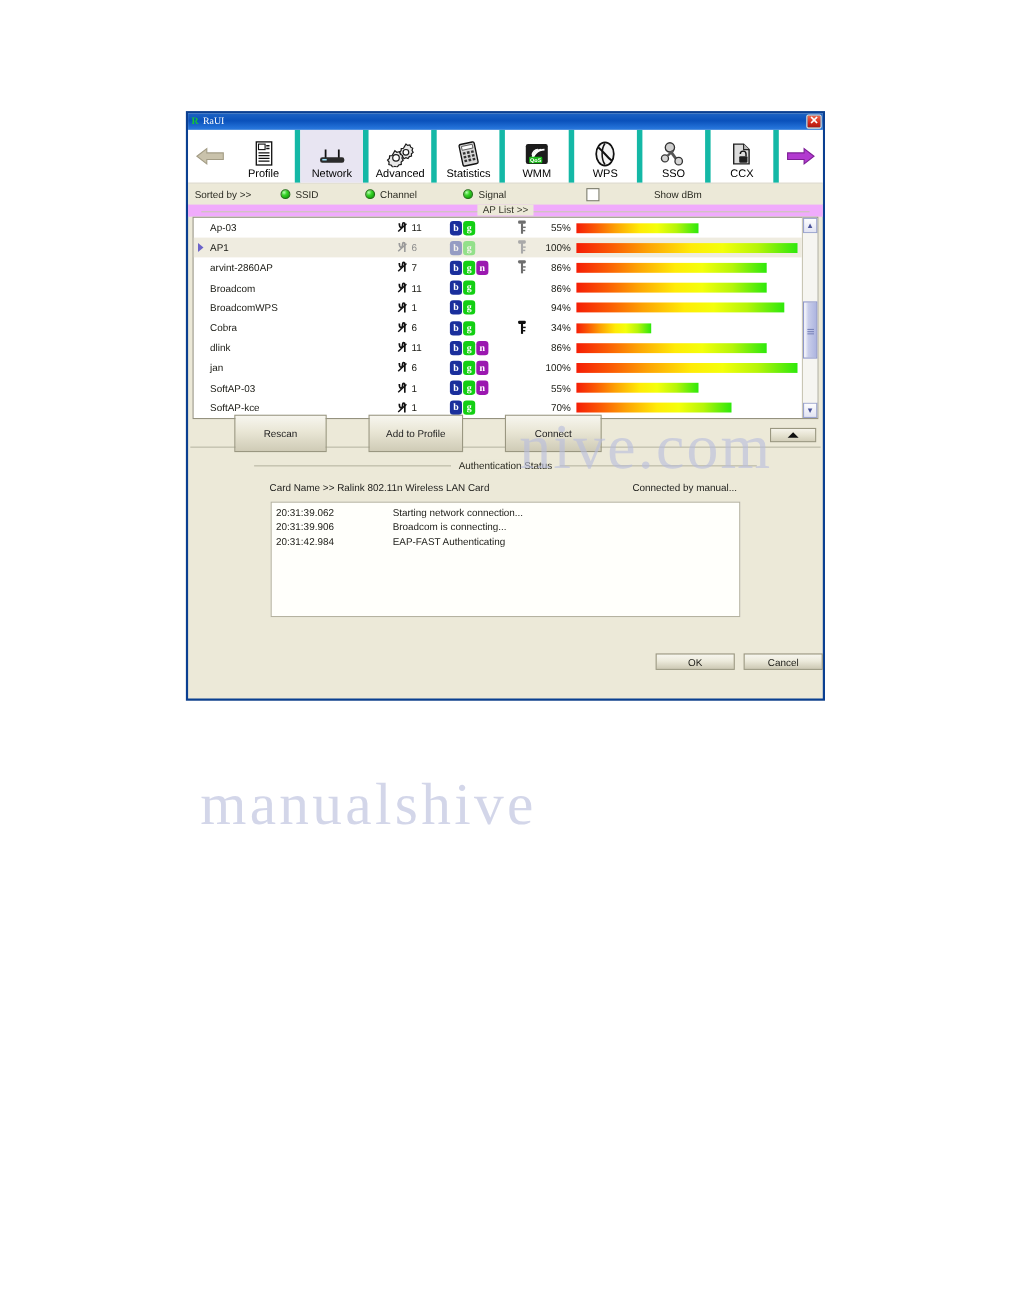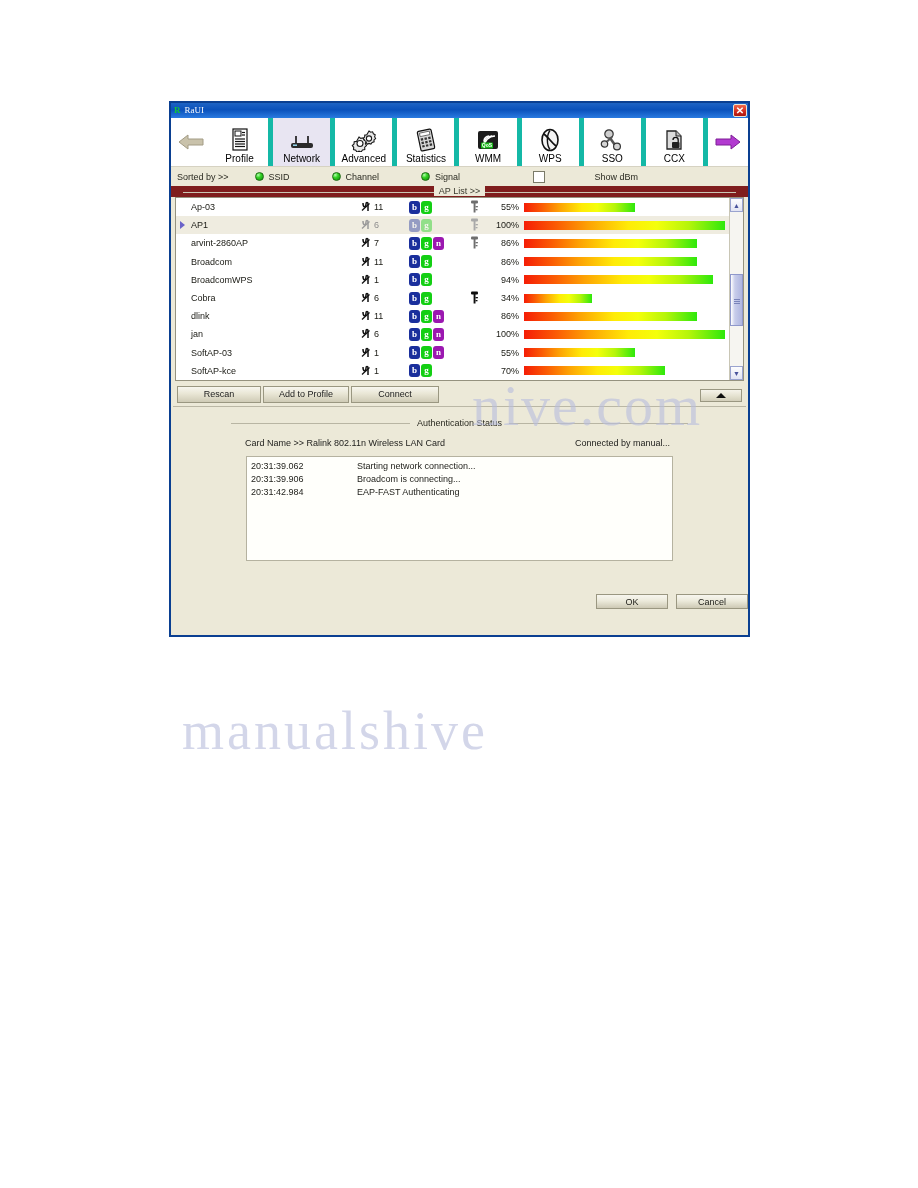--- a/index.html
+++ b/index.html
@@ -175,21 +175,21 @@
     background: #fff;
     border: 1px solid #7a7a68;
     margin-right: 5px;
   }
   #aplist-caption {
     text-align: center;
     font-size: 9px;
     color: #3a3a2e;
     height: 11px;
     line-height: 11px;
-    background: #7f1d1d;
+    background: #f0abfc;
     position: relative;
   }
   #aplist-caption .cap-inner { background: #ece9d8; padding: 0 5px; position: relative; z-index: 2;}
   #aplist-caption:before {
     content:"";
     position:absolute;
     left: 12px; right: 12px; top: 6px;
     border-top: 1px solid #cbc7b4;
     z-index: 1;
   }
@@ -334,30 +334,31 @@
   #actionbar {
     height: 20px;
     display: flex;
     align-items: center;
     padding-left: 6px;
     margin-top: 3px;
     gap: 2px;
     position: relative;
   }
   .btn {
-    height: 17px;
+    height: 34px;
     background: linear-gradient(180deg,#f7f6ef 0%,#e9e6d5 45%,#cfcbb6 100%);
     border: 1px solid #9a9781;
     font-size: 9px;
     color: #222;
     display: flex;
     align-items: center;
     justify-content: center;
     box-sizing: border-box;
     font-family: "Liberation Sans", sans-serif;
+    margin-left: 36px;
   }
   #btn-rescan { width: 84px; }
   #btn-addprofile { width: 86px; }
   #btn-connect { width: 88px; }
   #collapse-btn {
     position: absolute;
     right: 6px;
     top: 5px;
     width: 42px;
     height: 13px;

